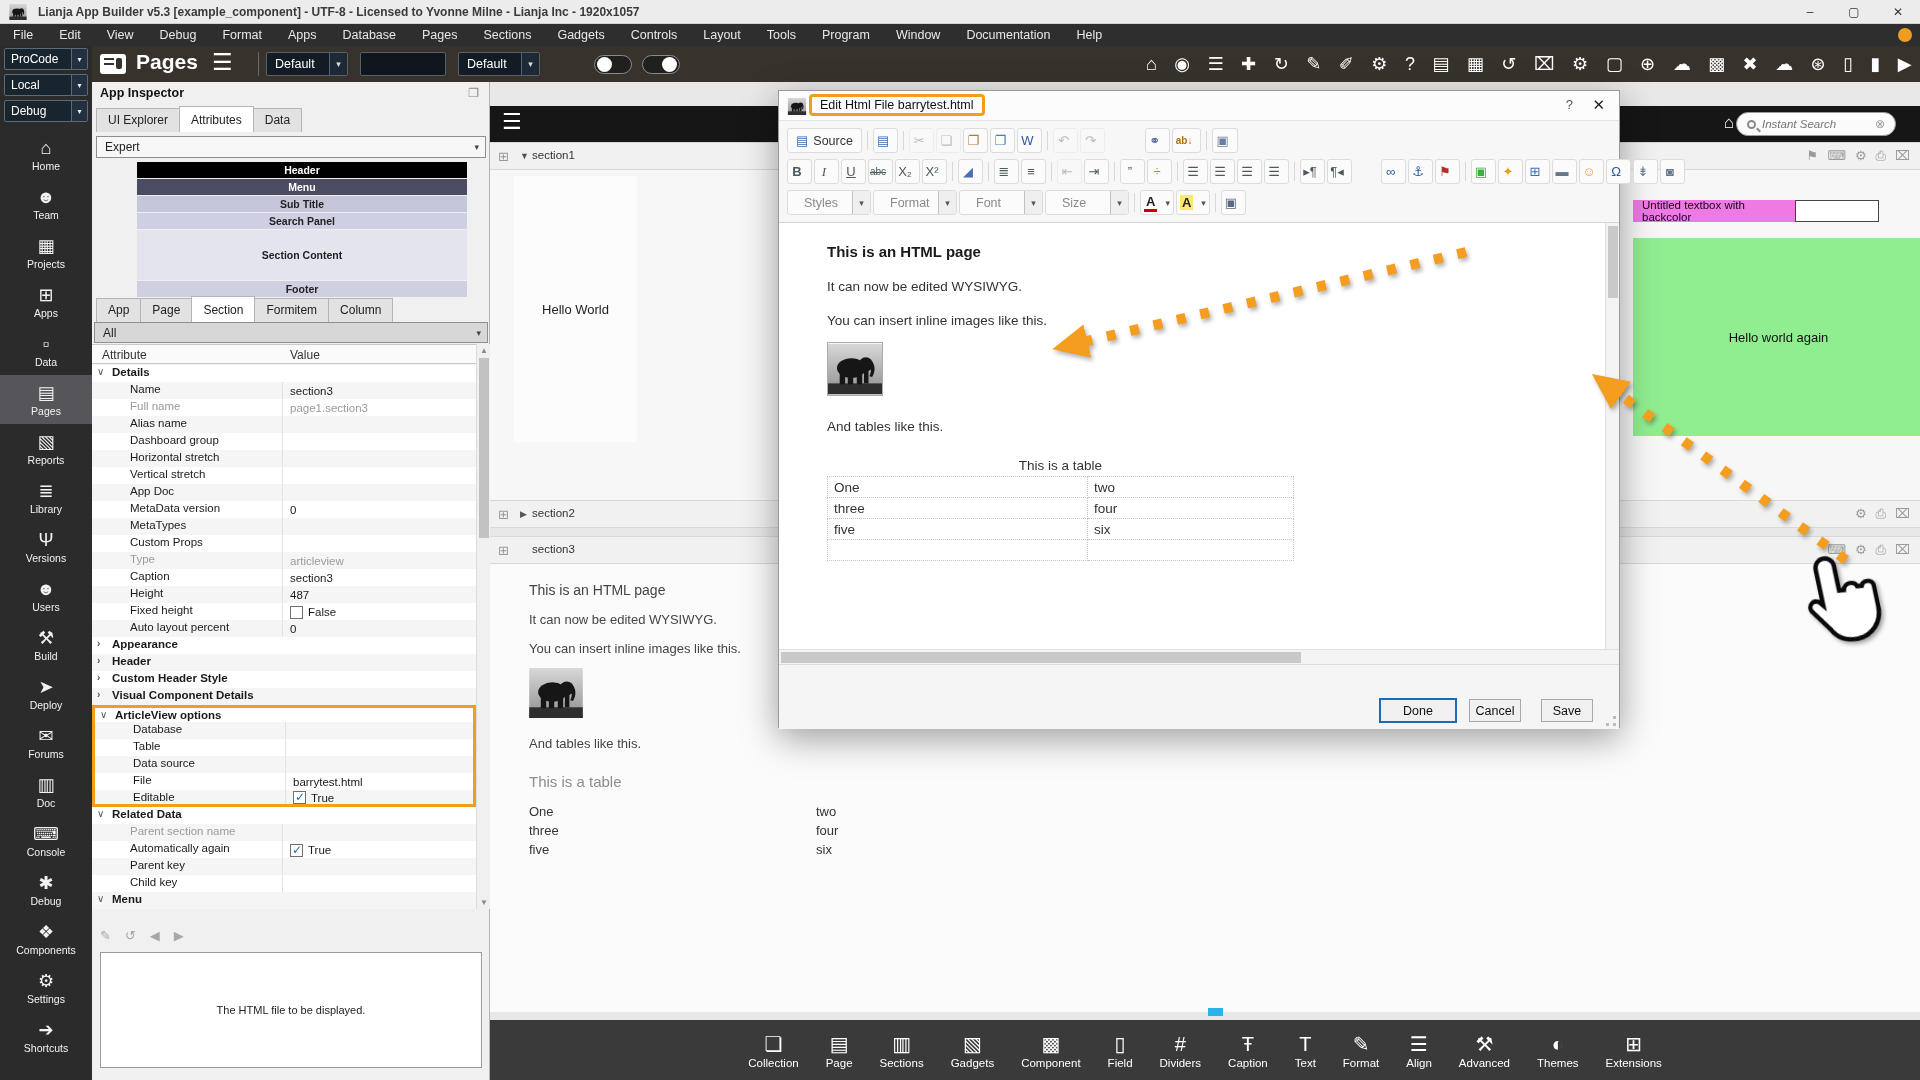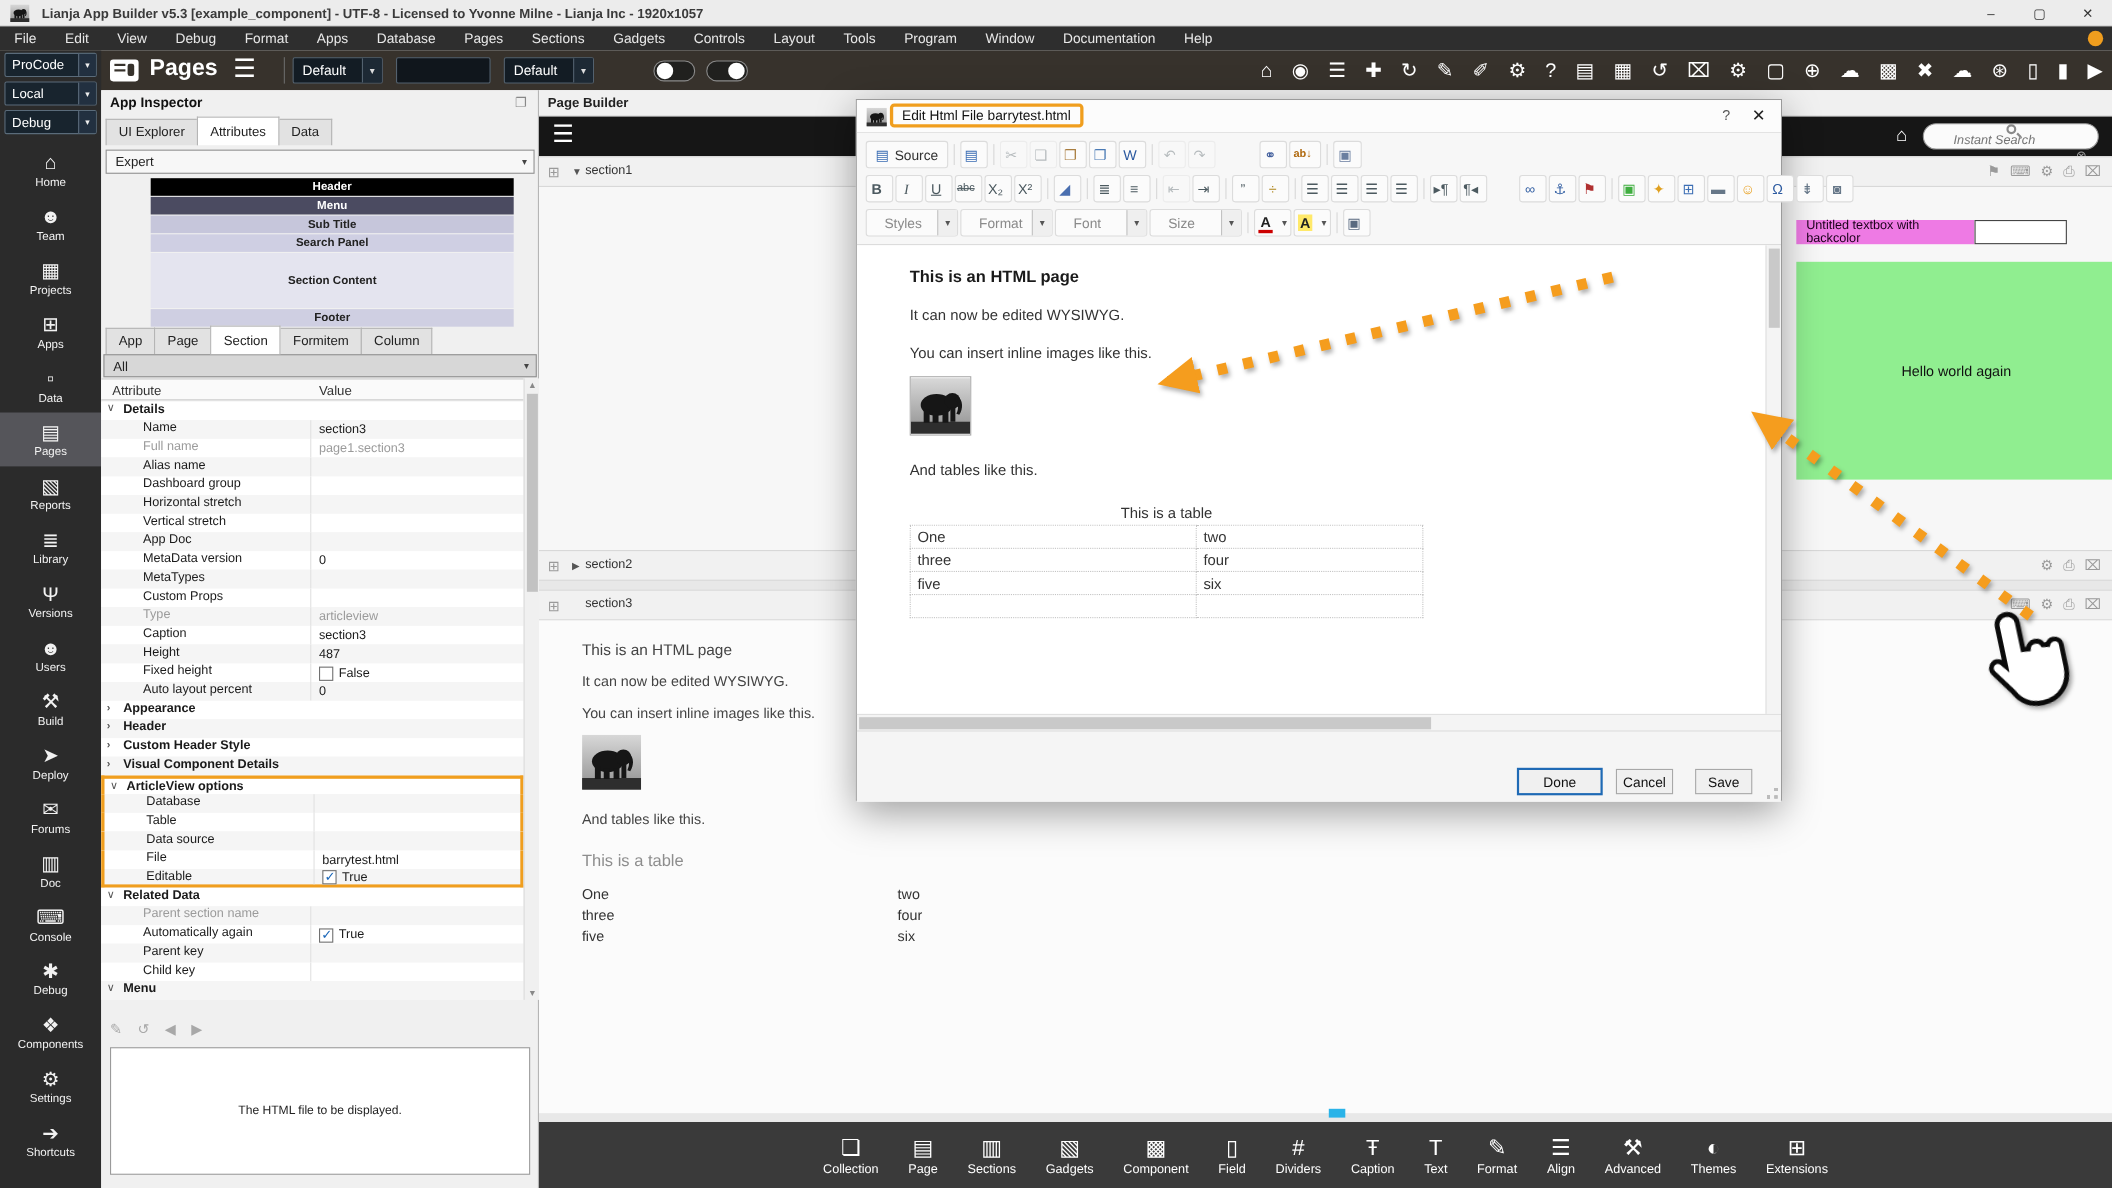--- a/index.html
+++ b/index.html
@@ -118,22 +118,22 @@
   #html-note span { font-size:11px; color:#222; }
 
   
   #page { position:absolute; left:490px; top:82px; width:1430px; height:998px; background:#e8e8e8; }
   #pb-strip { position:absolute; left:0; top:0; width:100%; height:24px; background:#f0f0f0;
     border-bottom:1px solid #cfcfcf; }
   #pb-title { position:absolute; left:8px; top:4px; font-size:12px; font-weight:bold; color:#222; }
   #pb-dark { position:absolute; left:0; top:24px; width:100%; height:36px; background:#161616; }
   #pb-burger { position:absolute; left:12px; top:3px; font-size:22px; color:#fff; }
   #pb-home { position:absolute; right:186px; top:7px; font-size:17px; color:#fff; }
-  #pb-search { position:absolute; right:12px; top:6px; width:160px; height:24px; background:#fbfbfb;
-    border:1px solid #999; border-radius:12px; display:flex; align-items:center; padding:0 10px;flex-direction:column; }
+  #pb-search { position:absolute; right:24px; top:6px; width:160px; height:24px; background:#fbfbfb;
+    border:1px solid #999; border-radius:12px; display:flex; align-items:center; padding:0 10px; }
   #pb-search .mag { width:9px; height:9px; border:2px solid #8a8a8a; border-radius:50%; position:relative; flex:0 0 auto;}
   #pb-search .mag:after { content:""; position:absolute; left:7px; top:7px; width:5px; height:2px;
     background:#8a8a8a; transform:rotate(45deg); }
   #pb-search input { border:none; outline:none; background:transparent; font-size:11.5px; color:#777;
     margin-left:6px; width:110px; font-style:italic;}
   #pb-search .clr { margin-left:auto; color:#9a9a9a; font-size:12px; }
 
   .sec-header { position:absolute; left:0; width:100%; height:28px; background:#f1f1f1;
     border-bottom:1px solid #d8d8d8; border-top:1px solid #d8d8d8; }
   .sec-header .grid { position:absolute; left:8px; top:6px; font-size:13px; color:#9a9a9a; }
@@ -801,23 +801,20 @@
       <span>↺</span>
       <span>◀</span>
       <span>▶</span>
     </div>
   <div id="html-note">
     <span>The HTML file to be displayed.</span>
   </div>
 </div>
 
 <div id="page">
-  <div id="pb-strip">
-    <span id="pb-title">Page Builder</span>
-  </div>
   <div id="pb-dark">
     <span id="pb-burger">☰</span>
     <span id="pb-home">⌂</span>
     <span id="pb-search">
       <span class="mag"></span>
       <input placeholder="Instant Search" style="">
       <span class="clr">⊗</span>
     </span>
   </div>
 
@@ -828,20 +825,23 @@
     <span class="s-icons">
 
     <span>⚑</span>
         <span>⌨</span>
         <span>⚙</span>
         <span>⎙</span>
         <span>⌧</span>
       </span>
   </div>
   <div id="sec1-body">
+    <div id="hello-card">
+      <span>Hello World</span>
+    </div>
     <div id="pinklabel">
       <span>Untitled textbox with backcolor</span>
     </div>
     <input id="pinkinput" style="">
     <div id="greenbox">
       <span>Hello world again</span>
     </div>
   </div>
 
   <div id="sec2-head" class="sec-header">

